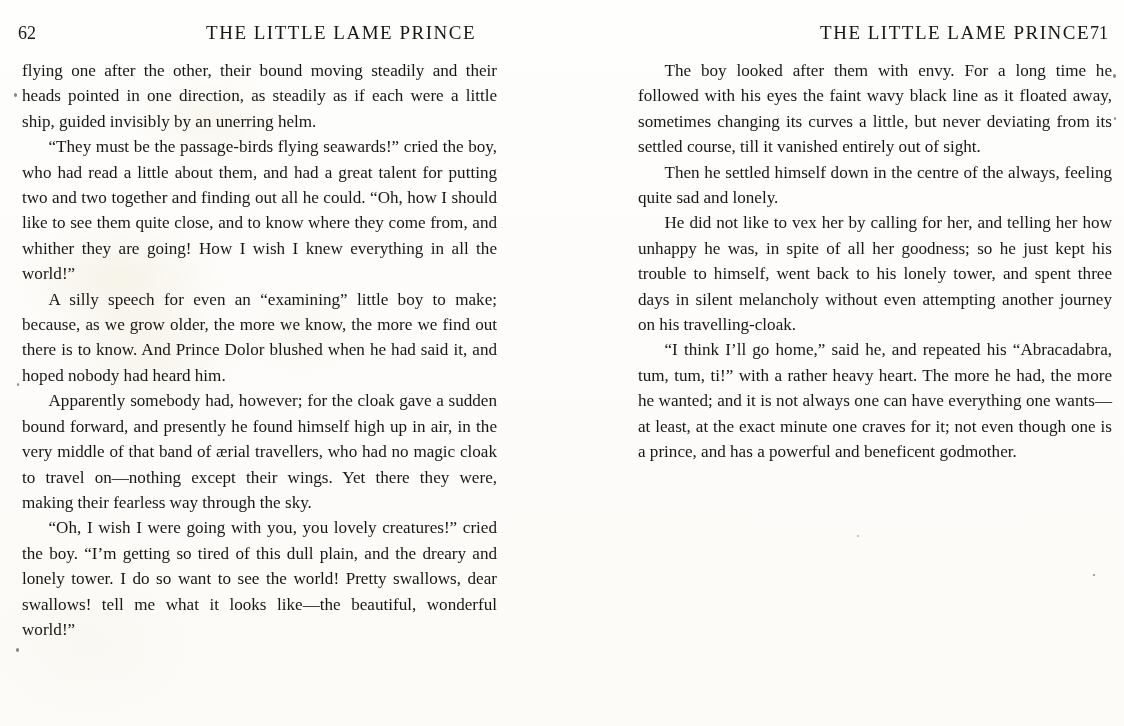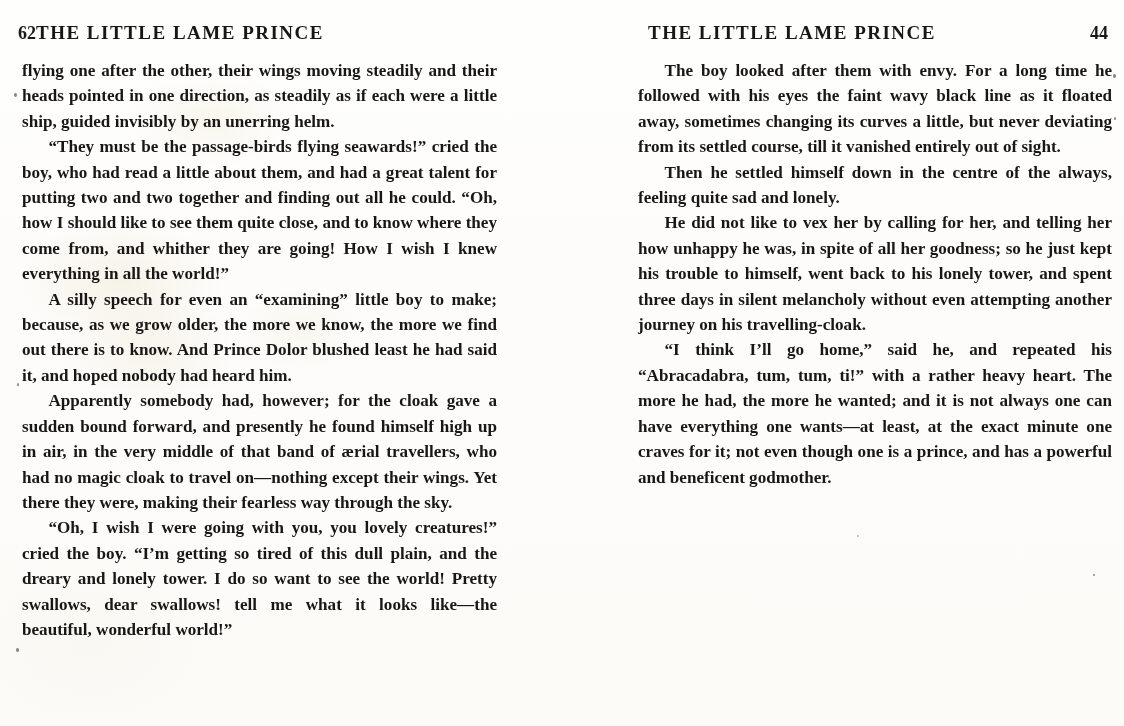--- a/index.html
+++ b/index.html
@@ -30,21 +30,20 @@
       radial-gradient(ellipse 90px 60px at 300px 330px, rgba(196,178,108,0.07), rgba(196,178,108,0) 70%),
       radial-gradient(ellipse 200px 140px at 90px 640px, rgba(200,186,130,0.05), rgba(200,186,130,0) 72%),
       linear-gradient(180deg, #fefefd 0%, #fdfcfa 45%, #fcfbf8 100%);
     z-index: 0;
   }
 
   .spread {
     position: relative;
     z-index: 2;
     height: 100%;
-    font-weight: bold;
   }
 
   
   .runhead {
     position: absolute;
     top: 22px;
     height: 26px;
     display: flex;
     align-items: baseline;
     font-size: 19px;
@@ -56,21 +55,21 @@
   .folio {
     font-size: 18px;
     letter-spacing: 0;
     font-feature-settings: "onum" 1;
     font-variant-numeric: oldstyle-nums;
     color: #1a1816;
     flex: 0 0 auto;
   }
   .runhead-title {
     flex: 1 1 auto;
-    text-align: left;
+    text-align: right;
     white-space: nowrap;
     font-size: 19px;
     letter-spacing: 1.5px;
   }
   .runhead.left  .runhead-title { padding-right: 20px; }
   .runhead.right .runhead-title { padding-left: 10px; }
 
   
   .column {
     position: absolute;
@@ -108,31 +107,31 @@
   <div class="paper-tint"></div>
 
   <div class="spread">
 
     <div class="runhead left">
       <span class="folio">62</span>
       <span class="runhead-title">THE LITTLE LAME PRINCE</span>
     </div>
 
     <div class="column left">
-      <p class="noindent">flying one after the other, their wings moving steadily and their heads pointed in one direction, as steadily as if each were a little ship, guided invisibly by an unerring helm.</p>
+      <p class="noindent">flying one after the other, their bound moving steadily and their heads pointed in one direction, as steadily as if each were a little ship, guided invisibly by an unerring helm.</p>
       <p>“They must be the passage-birds flying seawards!” cried the boy, who had read a little about them, and had a great talent for putting two and two together and finding out all he could. “Oh, how I should like to see them quite close, and to know where they come from, and whither they are going! How I wish I knew everything in all the world!”</p>
-      <p>A silly speech for even an “examining” little boy to make; because, as we grow older, the more we know, the more we find out there is to know. And Prince Dolor blushed least he had said it, and hoped nobody had heard him.</p>
+      <p>A silly speech for even an “examining” little boy to make; because, as we grow older, the more we know, the more we find out there is to know. And Prince Dolor blushed when he had said it, and hoped nobody had heard him.</p>
       <p>Apparently somebody had, however; for the cloak gave a sudden bound forward, and presently he found himself high up in air, in the very middle of that band of ærial travellers, who had no magic cloak to travel on—nothing except their wings. Yet there they were, making their fearless way through the sky.</p>
       <p>“Oh, I wish I were going with you, you lovely creatures!” cried the boy. “I’m getting so tired of this dull plain, and the dreary and lonely tower. I do so want to see the world! Pretty swallows, dear swallows! tell me what it looks like—the beautiful, wonderful world!”</p>
 
     </div>
 
     <div class="runhead right">
       <span class="runhead-title">THE LITTLE LAME PRINCE</span>
-      <span class="folio">44</span>
+      <span class="folio">71</span>
     </div>
 
     <div class="column right">
       <p>The boy looked after them with envy. For a long time he followed with his eyes the faint wavy black line as it floated away, sometimes changing its curves a little, but never deviating from its settled course, till it vanished entirely out of sight.</p>
       <p>Then he settled himself down in the centre of the always, feeling quite sad and lonely.</p>
       <p>He did not like to vex her by calling for her, and telling her how unhappy he was, in spite of all her goodness; so he just kept his trouble to himself, went back to his lonely tower, and spent three days in silent melancholy without even attempting another journey on his travelling-cloak.</p>
       <p>“I think I’ll go home,” said he, and repeated his “Abracadabra, tum, tum, ti!” with a rather heavy heart. The more he had, the more he wanted; and it is not always one can have everything one wants—at least, at the exact minute one craves for it; not even though one is a prince, and has a powerful and beneficent godmother.</p>
     </div>
 
   </div>

